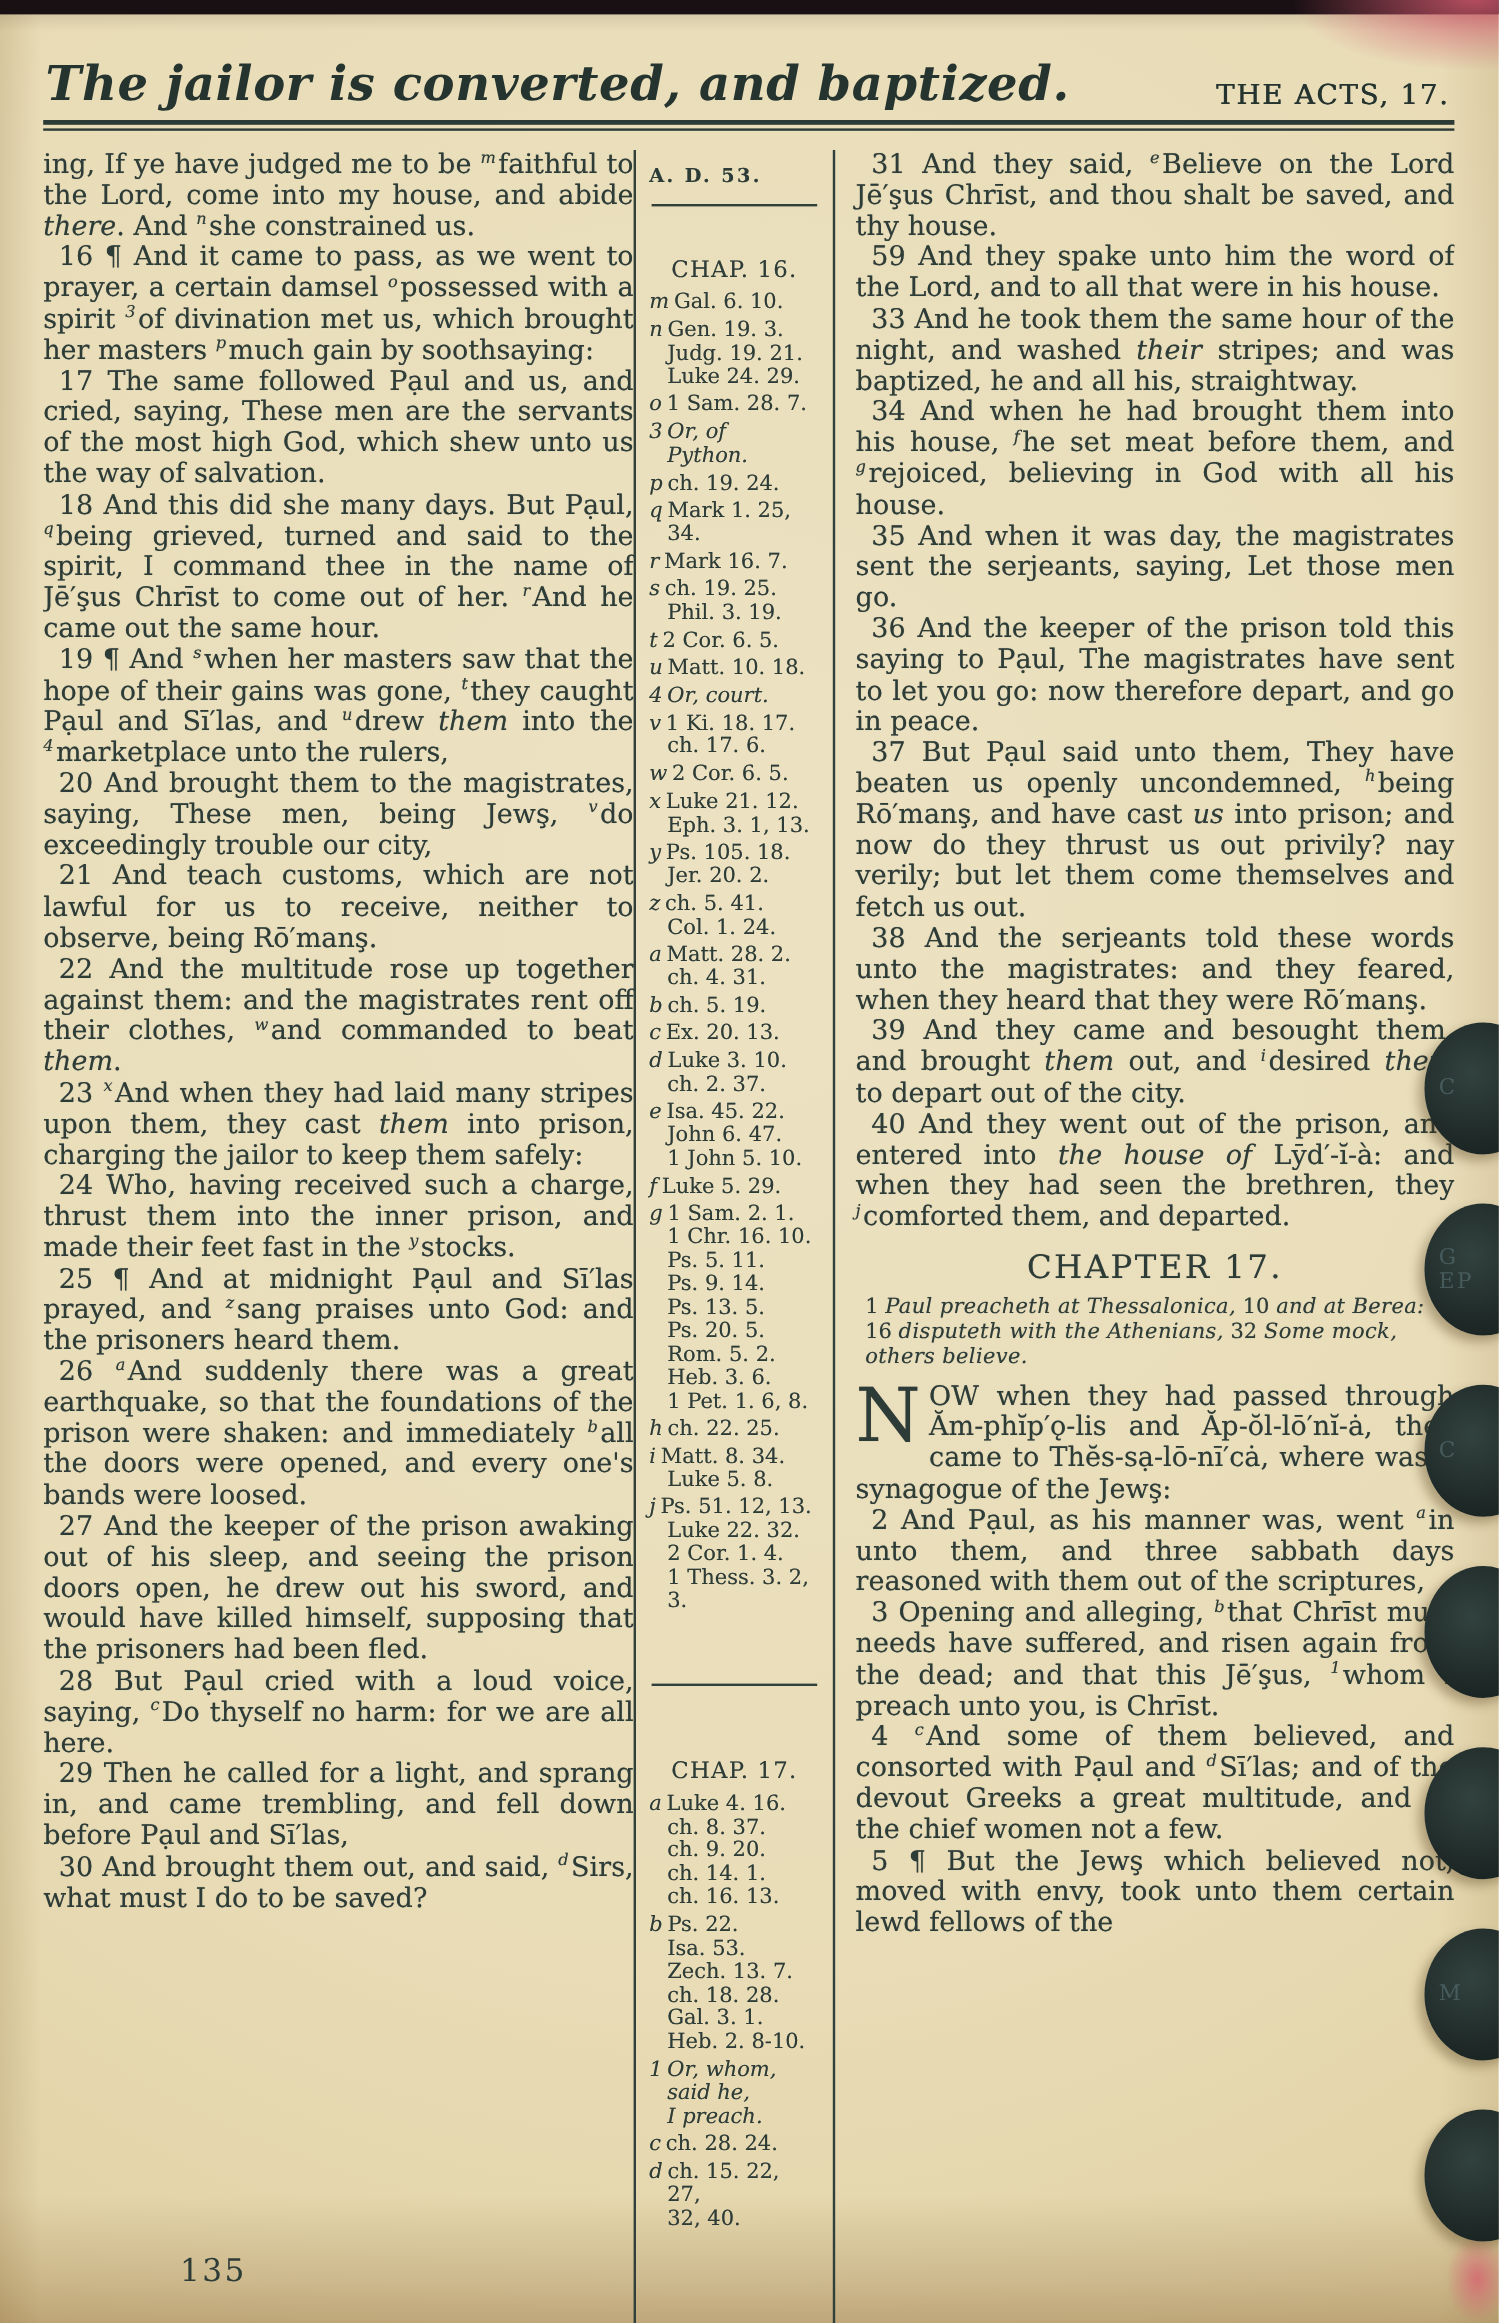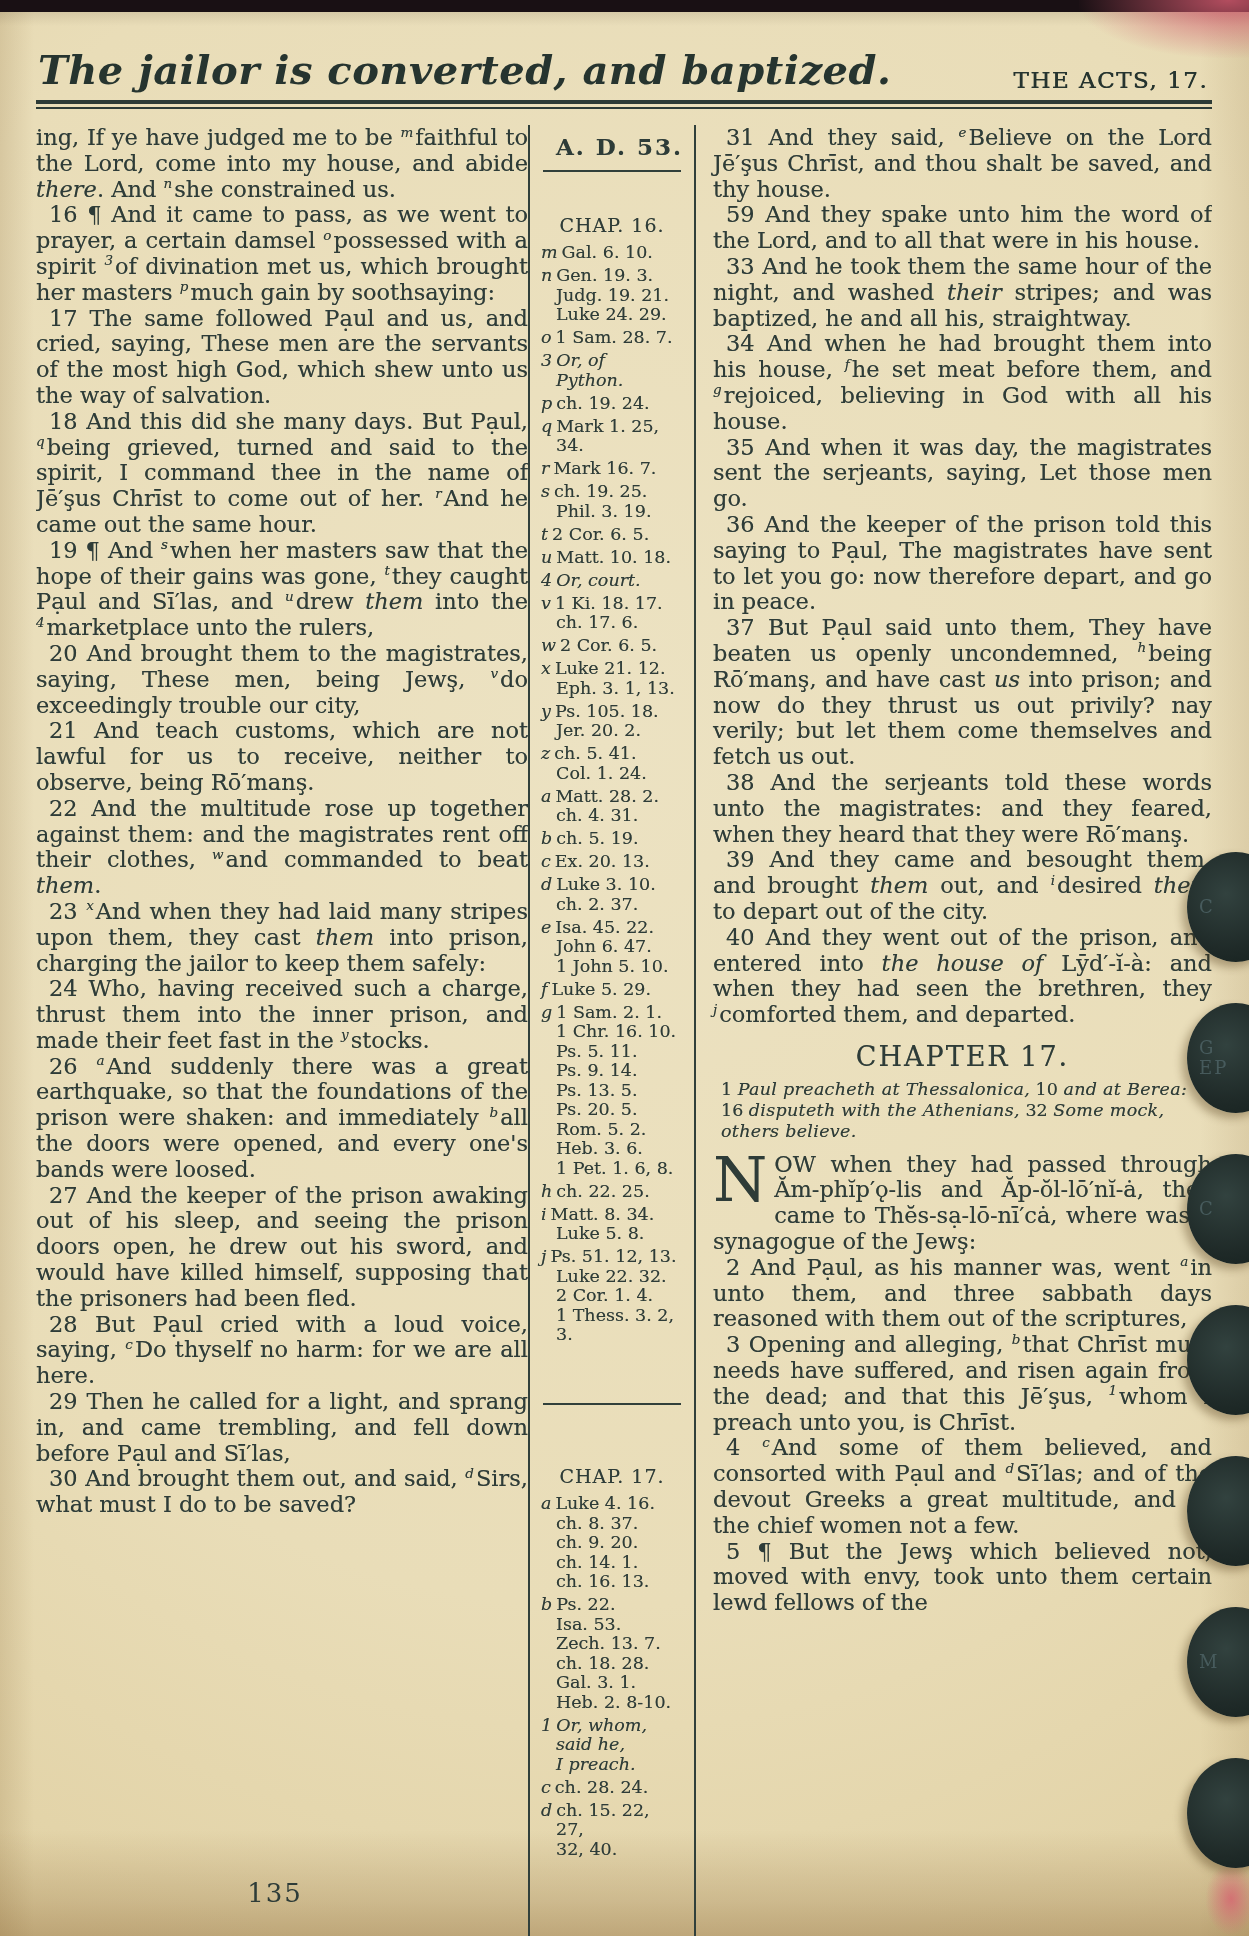--- a/index.html
+++ b/index.html
@@ -24,35 +24,35 @@
   .columns{display:flex;margin-top:16px;height:1820px;overflow:hidden;}
   .bodytext{font-size:22.5px;line-height:25.8px;text-align:justify;
             text-shadow:0 0 .6px rgba(46,60,56,.55);}
   .col-left{width:492px;}
   .col-mid{width:168px;box-sizing:border-box;border-left:2.5px solid #31403b;border-right:2.5px solid #31403b;
            padding:0 11px;font-size:17.5px;line-height:19.5px;text-shadow:0 0 .5px rgba(46,60,56,.5);}
   .col-right{flex:1;padding-left:17px;}
   p.verse{margin:0;text-indent:13px;}
   p.cont{text-indent:0;}
   sup{font-size:60%;font-style:italic;line-height:0;vertical-align:super;margin-right:2px;}
-  .ad{text-align:right;font-size:23px;letter-spacing:2px;margin-top:12px;font-weight:bold;}
+  .ad{text-align:left;font-size:16px;letter-spacing:2px;margin-top:12px;font-weight:bold;}
   .ad-rule{height:2px;background:#31403b;margin:13px 2px 0;}
   .chap-label{text-align:center;font-weight:normal;font-size:19px;letter-spacing:1px;margin-top:44px;}
   .chap17-label{margin-top:62px;}
   .refs{margin-top:8px;}
   .ref{margin:3.5px 0;padding-left:15px;text-indent:-15px;}
   .ref .k{font-style:italic;margin-right:4px;}
   .ref .t{white-space:pre-line;}
   .ref.it .t{font-style:italic;}
   .mid-rule{height:2px;background:#31403b;margin:58px 2px 0;}
   .chapter-head{text-align:center;font-size:27px;letter-spacing:2px;margin:16px 0 9px;text-indent:0;}
   .summary{font-size:17.5px;line-height:21px;margin:0 2px 10px 8px;text-align:left;text-indent:0;}
   .summary i{letter-spacing:.3px;}
   .drop{float:left;font-size:62px;line-height:50px;padding:3px 7px 0 0;}
-  .pageno{position:absolute;top:1878px;left:150px;width:250px;text-align:center;
+  .pageno{position:absolute;top:1878px;left:150px;width:250px;
           font-size:26px;letter-spacing:2px;color:#2e3c38;}
   .tab{position:absolute;right:-36px;width:98px;height:110px;border-radius:50%;
        background:radial-gradient(circle at 40% 38%, #32423f, #1f2a28 62%, #141f1d);
        box-shadow:-5px 5px 9px rgba(70,45,12,.35);
        display:flex;align-items:center;justify-content:flex-start;padding-left:12px;box-sizing:border-box;}
   .tab span{color:#51676а;color:#51676a;font-size:18px;letter-spacing:2px;opacity:.75;
             white-space:pre-line;line-height:20px;font-family:"DejaVu Serif",serif;}
 </style>
 </head>
 <body>
@@ -86,20 +86,21 @@
           <p class="verse">20 And brought them to the magistrates, saying, These men, being Jewş, <sup>v</sup>do exceedingly trouble our city,</p>
 
           <p class="verse">21 And teach customs, which are not lawful for us to receive, neither to observe, being Rō′manş.</p>
 
           <p class="verse">22 And the multitude rose up together against them: and the magistrates rent off their clothes, <sup>w</sup>and commanded to beat <i>them</i>.</p>
 
           <p class="verse">23 <sup>x</sup>And when they had laid many stripes upon them, they cast <i>them</i> into prison, charging the jailor to keep them safely:</p>
 
           <p class="verse">24 Who, having received such a charge, thrust them into the inner prison, and made their feet fast in the <sup>y</sup>stocks.</p>
 
+          <p class="verse">25 ¶ And at midnight Pạul and Sī′las prayed, and <sup>z</sup>sang praises unto God: and the prisoners heard them.</p>
 
           <p class="verse">26 <sup>a</sup>And suddenly there was a great earthquake, so that the foundations of the prison were shaken: and immediately <sup>b</sup>all the doors were opened, and every one's bands were loosed.</p>
 
           <p class="verse">27 And the keeper of the prison awaking out of his sleep, and seeing the prison doors open, he drew out his sword, and would have killed himself, supposing that the prisoners had been fled.</p>
 
           <p class="verse">28 But Pạul cried with a loud voice, saying, <sup>c</sup>Do thyself no harm: for we are all here.</p>
 
           <p class="verse">29 Then he called for a light, and sprang in, and came trembling, and fell down before Pạul and Sī′las,</p>
 
           <p class="verse">30 And brought them out, and said, <sup>d</sup>Sirs, what must I do to be saved?</p>

